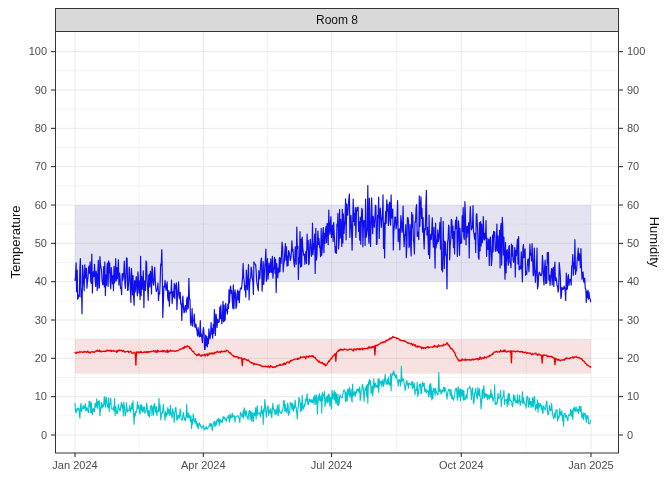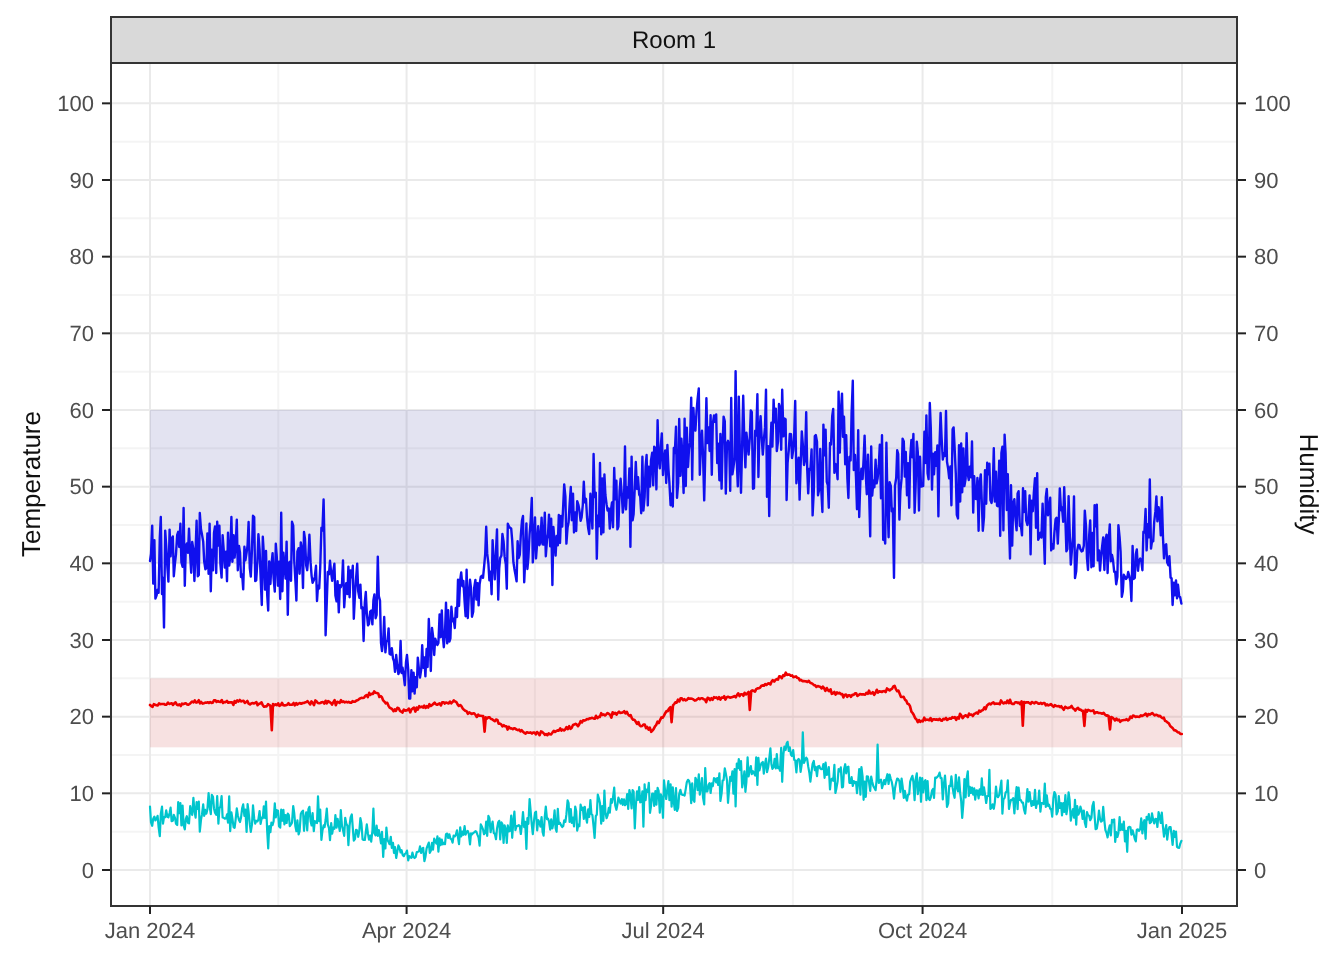--- a/index.html
+++ b/index.html
@@ -112,17 +112,17 @@
         <text x="627" y="93.80029999999998" text-anchor="start">90</text>
         <text x="627" y="55.46699999999997" text-anchor="start">100</text>
         <text x="75" y="469" text-anchor="middle">Jan 2024</text>
         <text x="203.29508196721312" y="469" text-anchor="middle">Apr 2024</text>
         <text x="331.59016393442624" y="469" text-anchor="middle">Jul 2024</text>
         <text x="461.29508196721315" y="469" text-anchor="middle">Oct 2024</text>
         <text x="591" y="469" text-anchor="middle">Jan 2025</text>
       </g>
     </svg>
   <div class="strip">
-    <span>Room 1</span>
+    <span>Room 8</span>
   </div>
   <div class="ytitle left">Temperature</div>
   <div class="ytitle right">Humidity</div>
 </div>
 
 </body></html>

